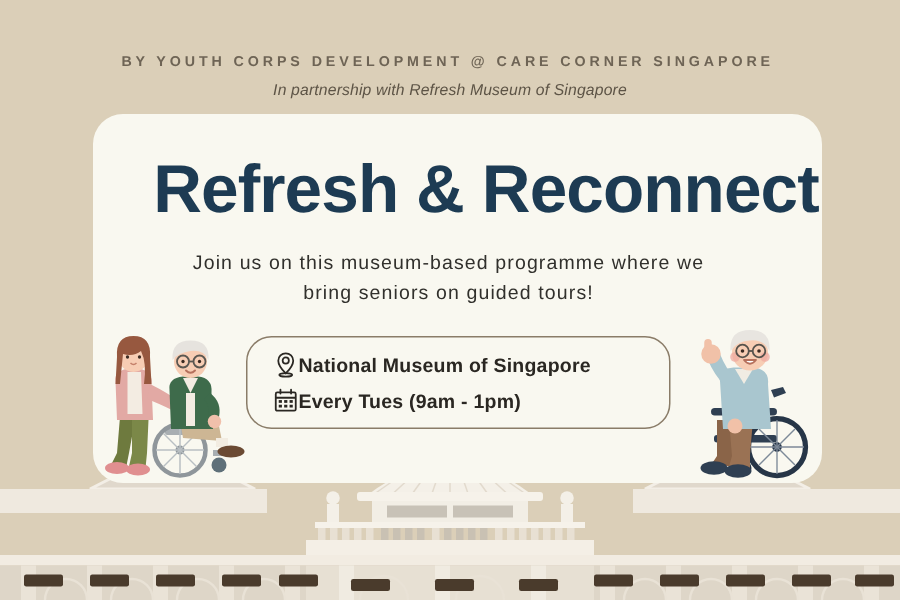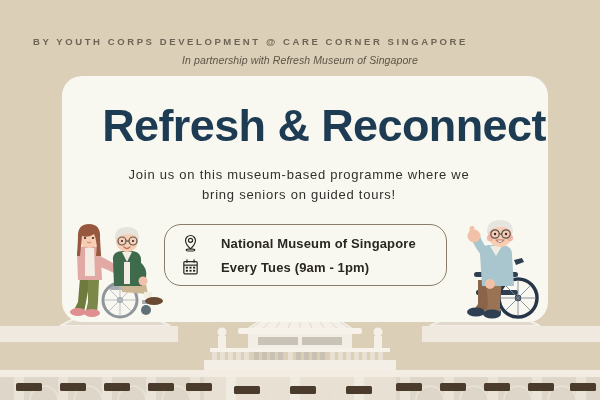--- a/index.html
+++ b/index.html
@@ -29,26 +29,27 @@
     width: 600px;
     height: 110px;
   }
 
   
   .credit-line {
     position: absolute;
     left: 0;
     top: 36px;
     width: 501px;
-    text-align: center;
+    text-align: right;
     font-size: 9.5px;
     font-weight: bold;
     letter-spacing: 2.6px;
     color: #6e6455;
     white-space: nowrap;
+    padding-left: 15px;
   }
   .partner-line {
     position: absolute;
     left: 0;
     top: 54px;
     width: 600px;
     text-align: center;
     font-size: 10.5px;
     font-style: italic;
     color: #5d5446;
@@ -102,21 +103,21 @@
     height: 62px;
     border: 1.4px solid #8a7c68;
     border-radius: 17px;
     box-sizing: border-box;
   }
   .info-row {
     position: absolute;
     left: 17px;
     display: flex;
     align-items: center;
-    gap: 22px;
+    gap: 0;
   }
   .info-row.r1 { top: 9px; }
   .info-row.r2 { top: 33px; }
   .info-icon {
     width: 17px;
     height: 18px;
     flex: 0 0 17px;
     display: block;
   }
   .info-text {

